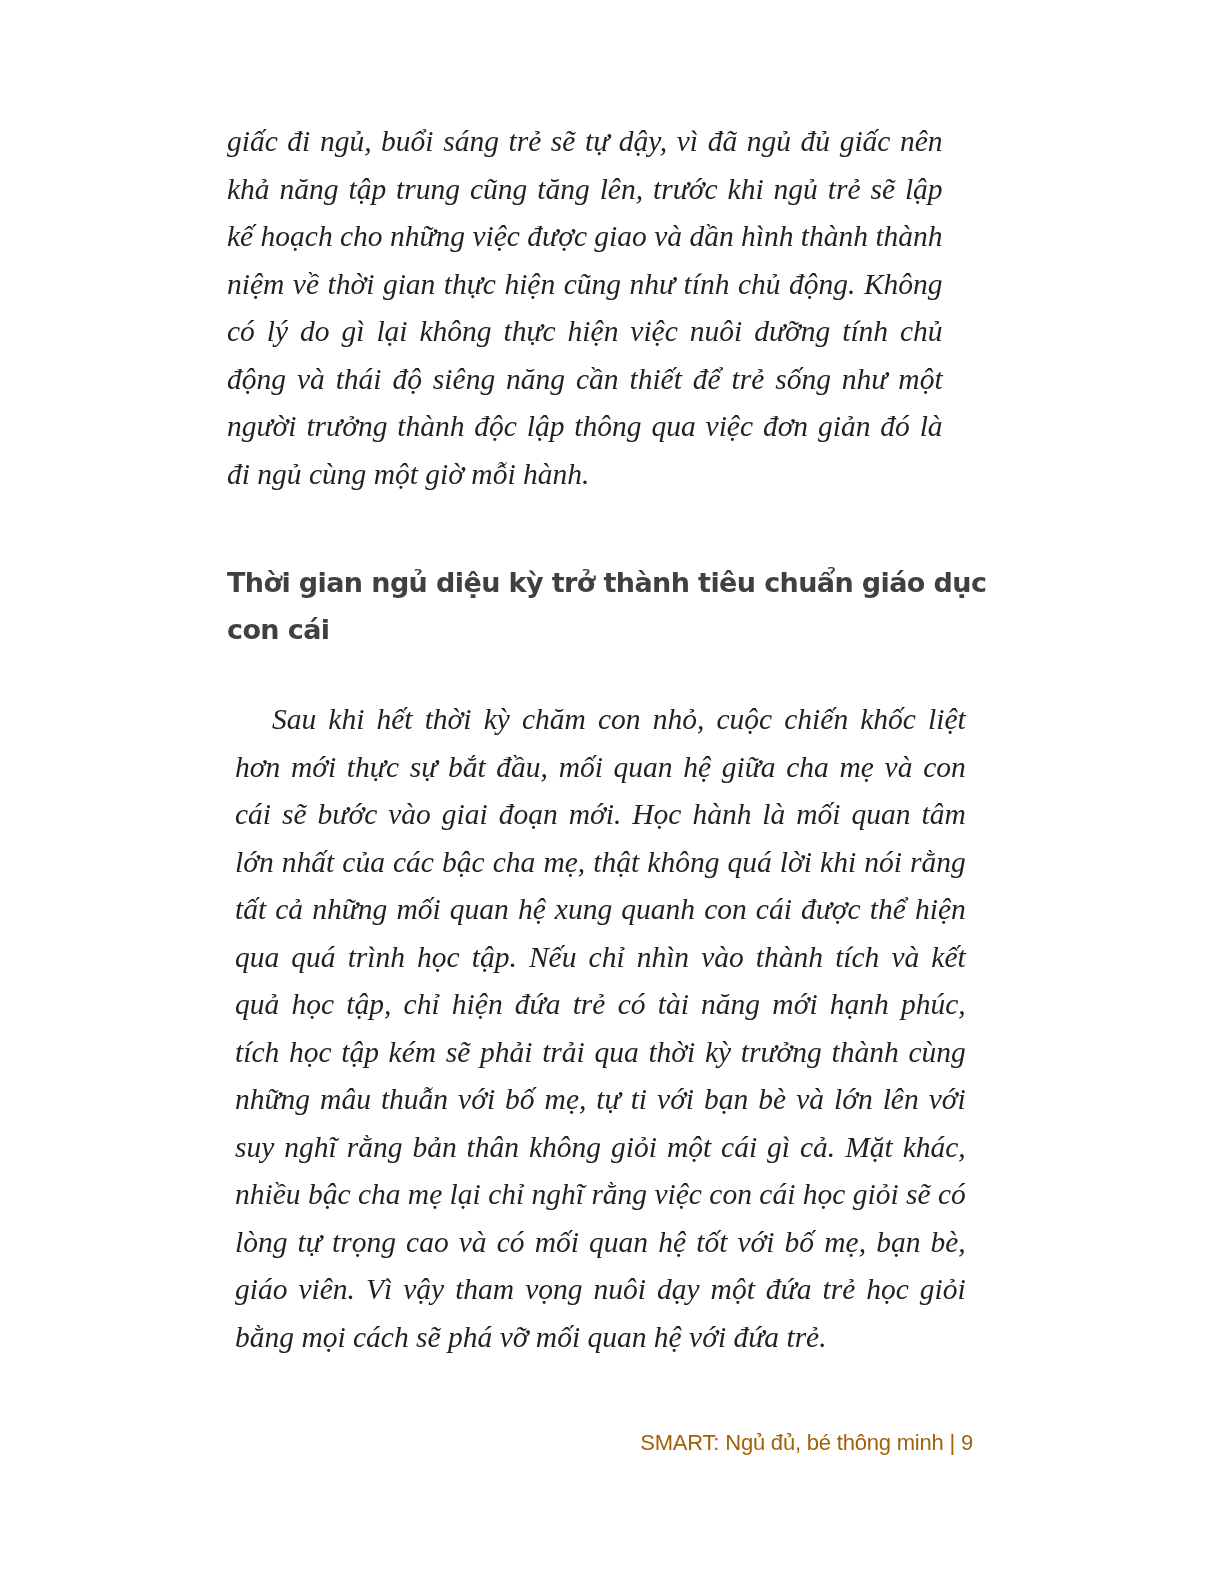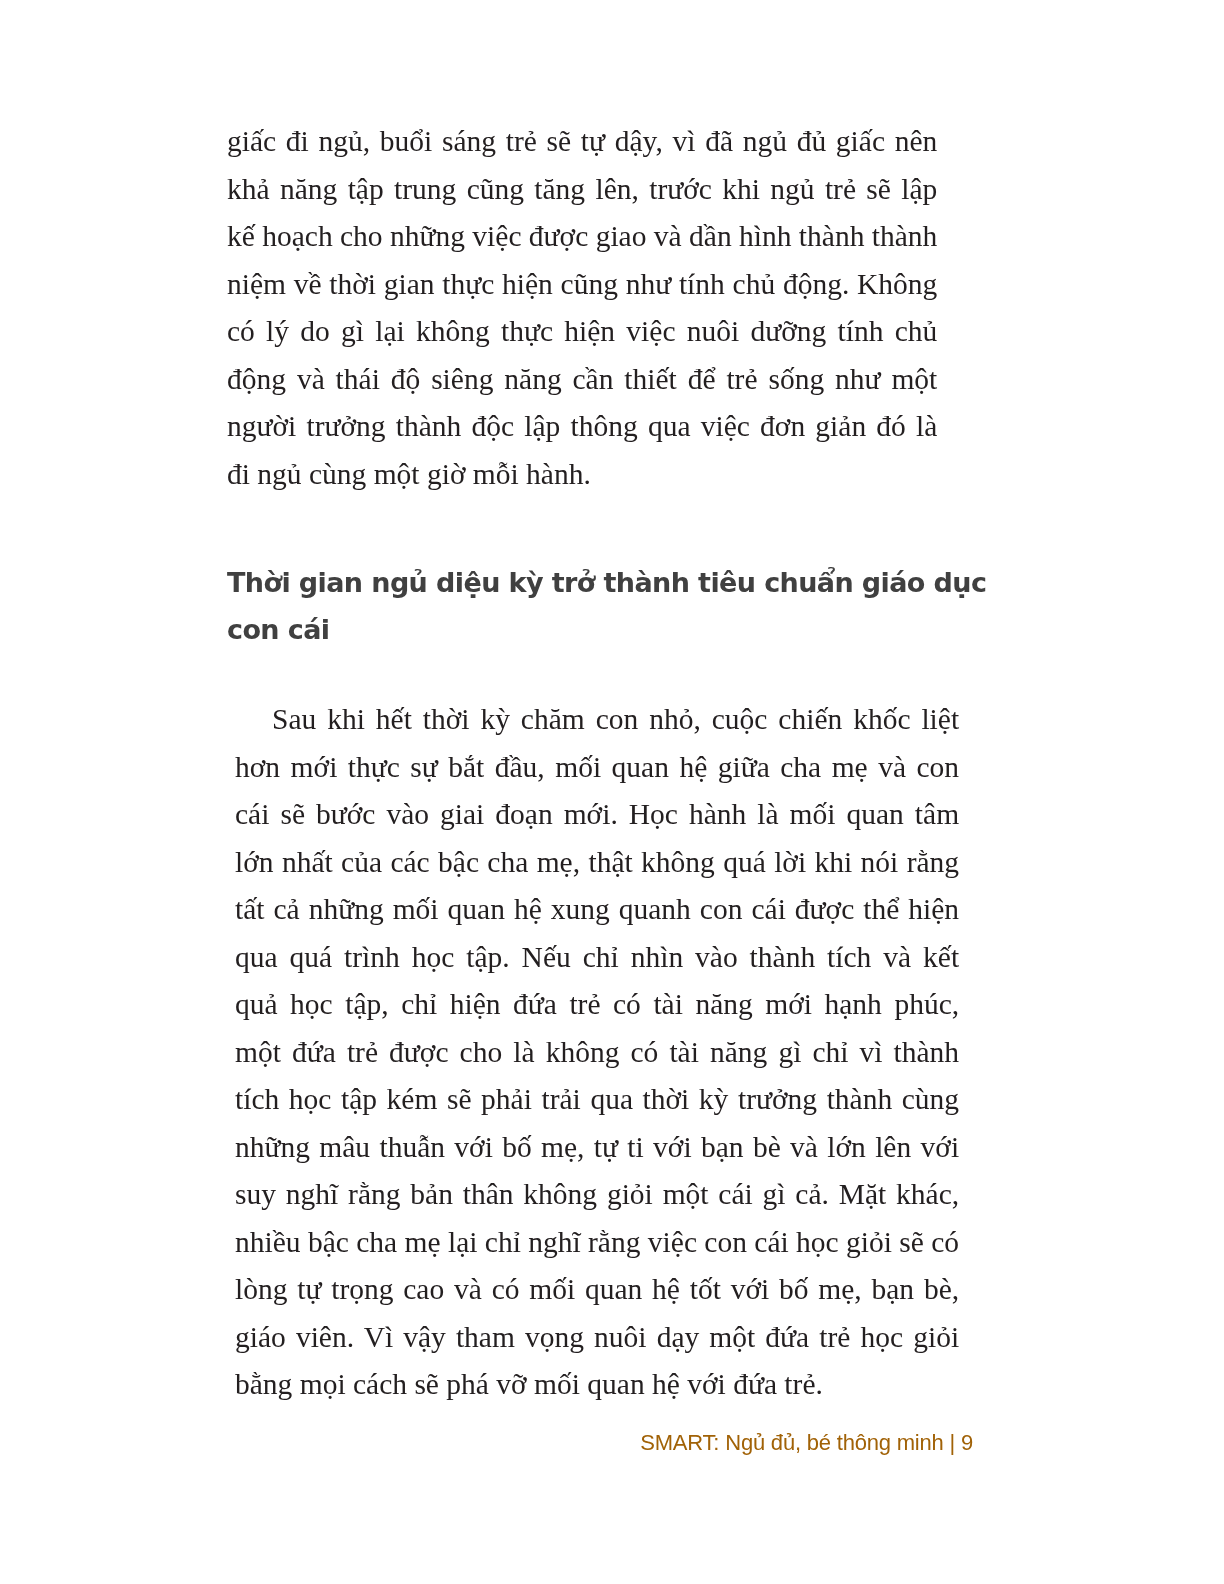--- a/index.html
+++ b/index.html
@@ -25,20 +25,21 @@
       font-size: 29.5px;
       line-height: 47.5px;
       margin: 0;
     }
     .line {
       display: block;
       white-space: nowrap;
       text-align: justify;
       text-align-last: justify;
       height: 47.5px;
+      font-style: italic;
     }
     .line.last {
       text-align-last: left;
     }
     .line.indent {
       padding-left: 37px;
     }
     .heading {
       font-family: "DejaVu Sans", "Liberation Sans", sans-serif;
       font-weight: bold;
@@ -88,21 +89,20 @@
   </h2>
 
   <div class="para p2">
     <span class="line indent">Sau khi hết thời kỳ chăm con nhỏ, cuộc chiến khốc liệt</span>
     <span class="line">hơn mới thực sự bắt đầu, mối quan hệ giữa cha mẹ và con</span>
     <span class="line">cái sẽ bước vào giai đoạn mới. Học hành là mối quan tâm</span>
     <span class="line">lớn nhất của các bậc cha mẹ, thật không quá lời khi nói rằng</span>
     <span class="line">tất cả những mối quan hệ xung quanh con cái được thể hiện</span>
     <span class="line">qua quá trình học tập. Nếu chỉ nhìn vào thành tích và kết</span>
     <span class="line">quả học tập, chỉ hiện đứa trẻ có tài năng mới hạnh phúc,</span>
-    <span class="line">một đứa trẻ được cho là không có tài năng gì chỉ vì thành</span>
     <span class="line">tích học tập kém sẽ phải trải qua thời kỳ trưởng thành cùng</span>
     <span class="line">những mâu thuẫn với bố mẹ, tự ti với bạn bè và lớn lên với</span>
     <span class="line">suy nghĩ rằng bản thân không giỏi một cái gì cả. Mặt khác,</span>
     <span class="line">nhiều bậc cha mẹ lại chỉ nghĩ rằng việc con cái học giỏi sẽ có</span>
     <span class="line">lòng tự trọng cao và có mối quan hệ tốt với bố mẹ, bạn bè,</span>
     <span class="line">giáo viên. Vì vậy tham vọng nuôi dạy một đứa trẻ học giỏi</span>
     <span class="line last">bằng mọi cách sẽ phá vỡ mối quan hệ với đứa trẻ.</span>
   </div>
 
 </div>

